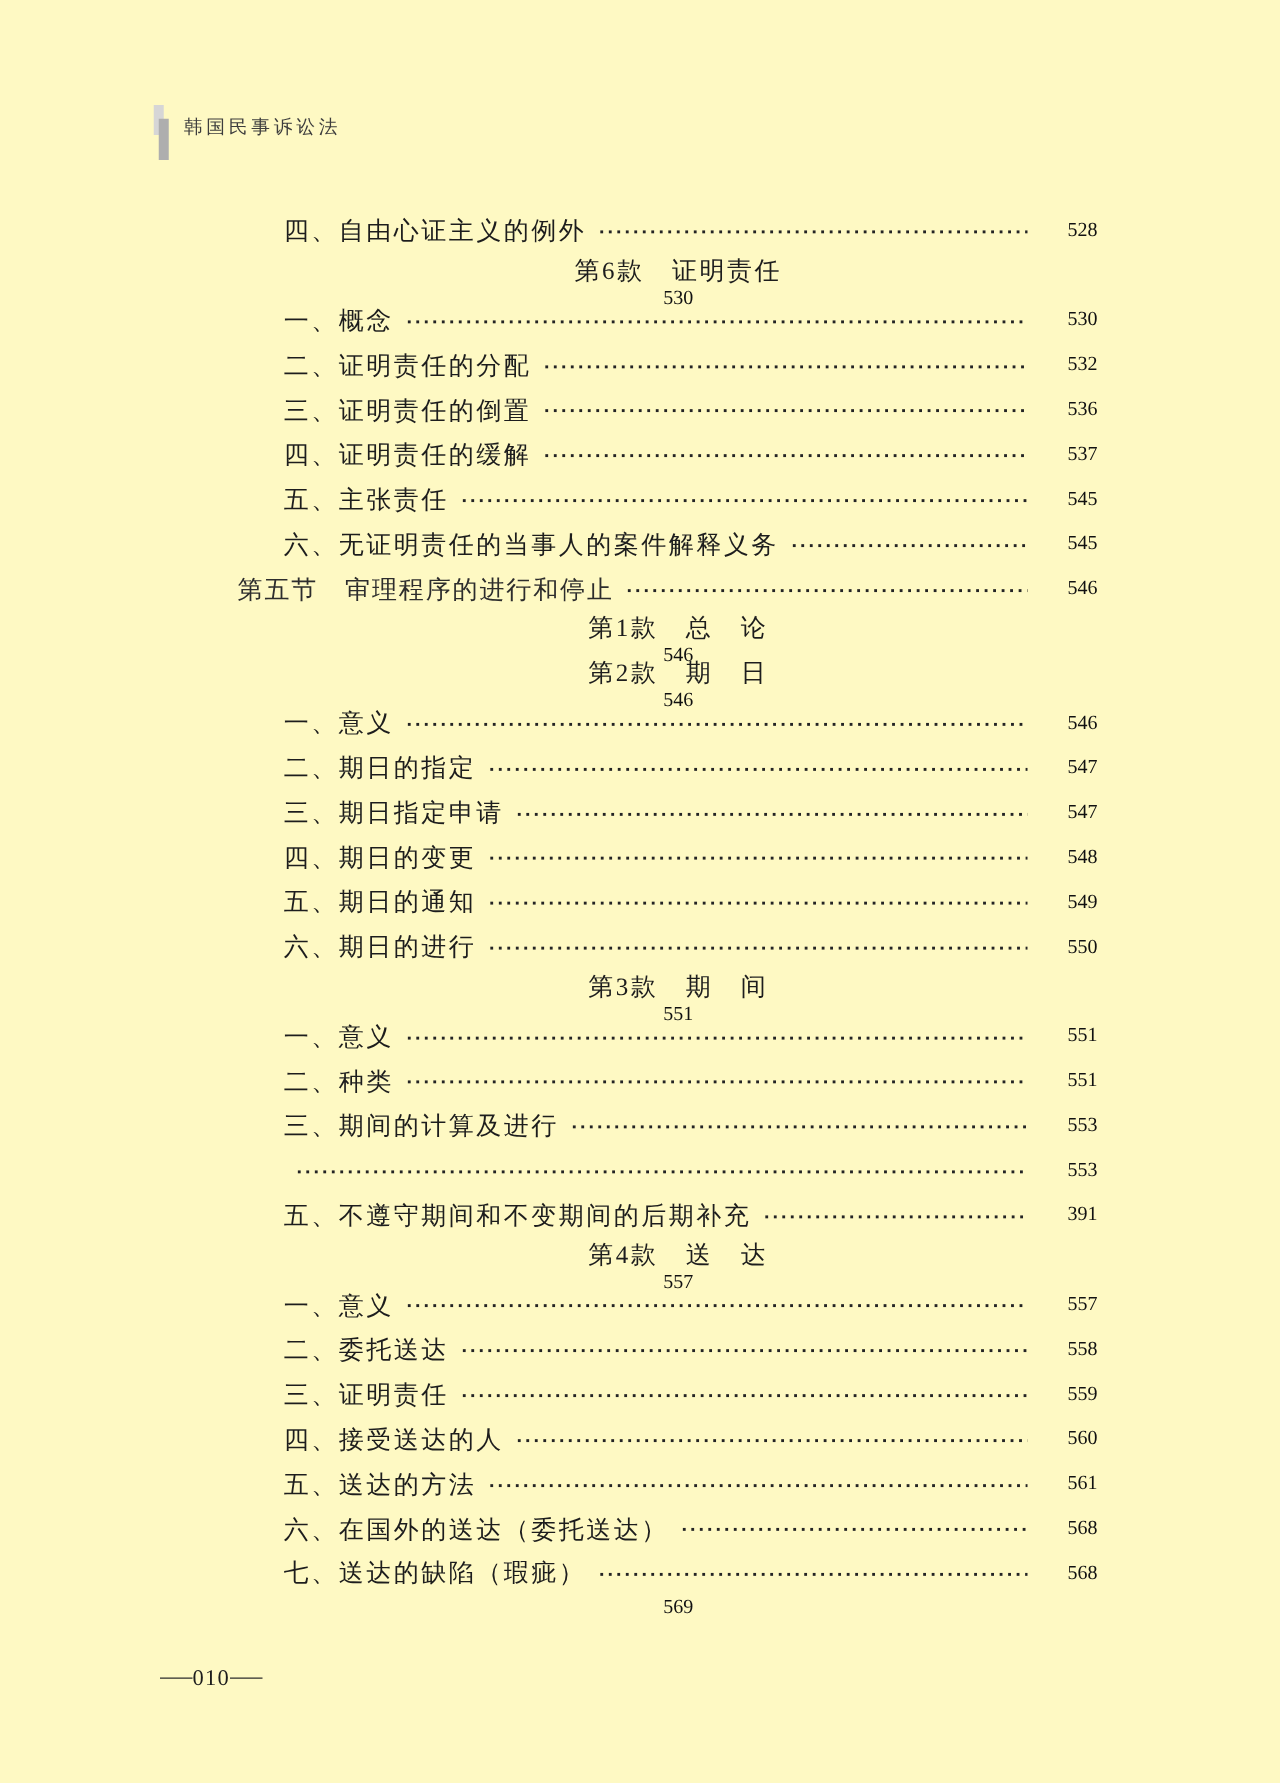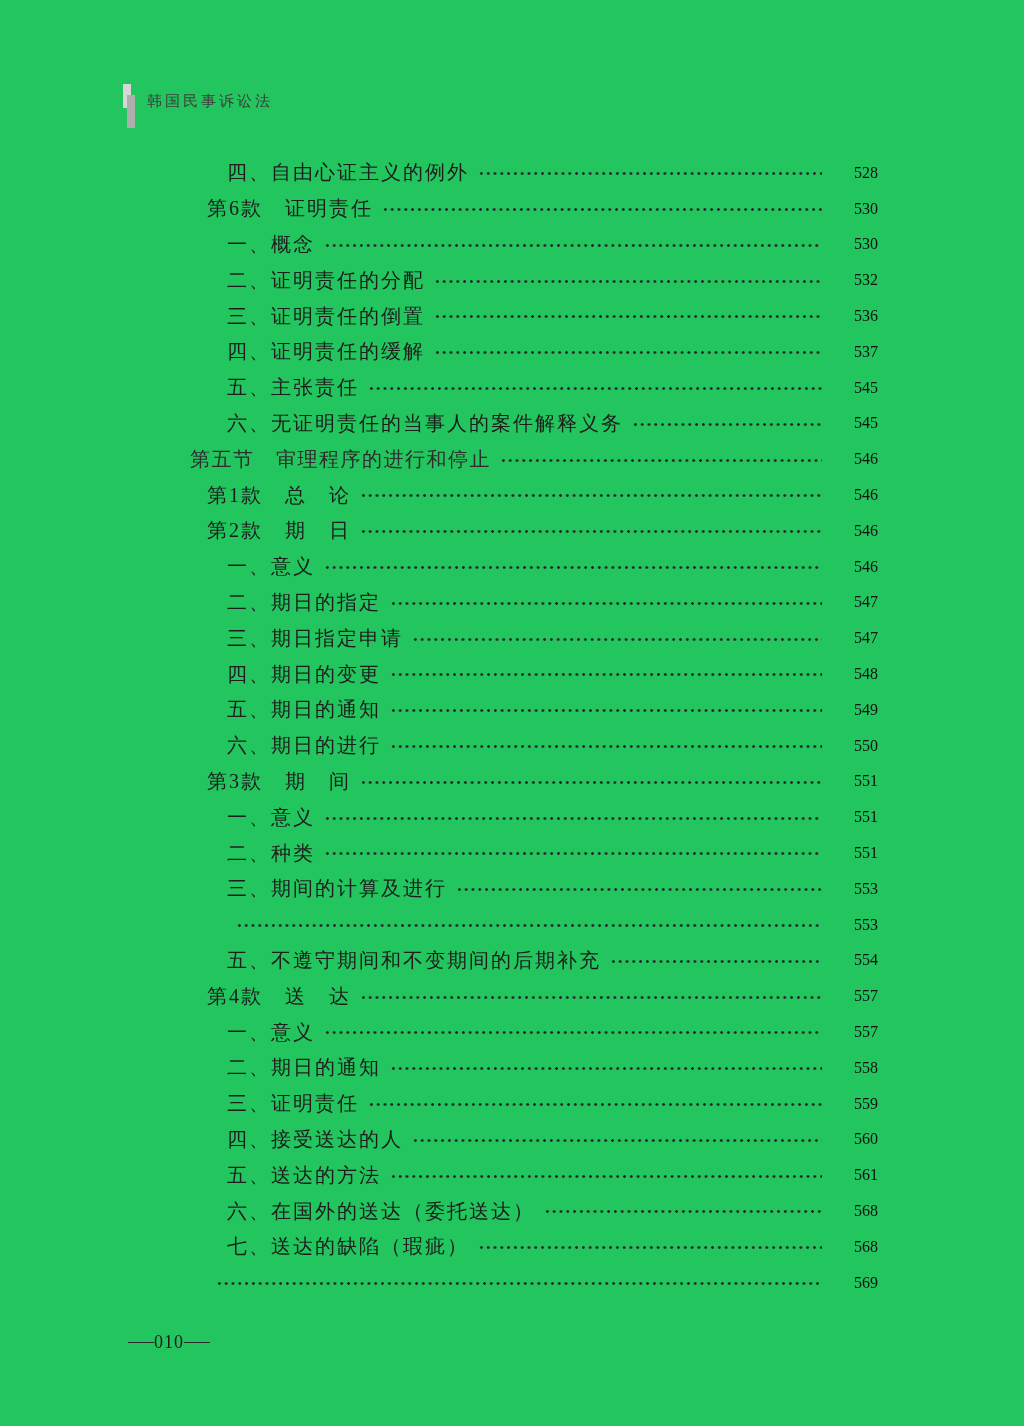--- a/index.html
+++ b/index.html
@@ -6,46 +6,46 @@
   html, body { background: #ffffff; }
   body {
     width: 1024px; height: 1426px;
     font-family: "Liberation Serif", serif;
     color: #1d1d1d;
     position: relative;
     overflow: hidden;
   }
   .page {
     position: absolute; inset: 0;
-    background: #22c55e;
+    background: #fef9c3;
   }
 
   
   .bar-light {
     position: absolute; left: 123px; top: 84px;
     width: 8px; height: 24px; background: #d6d6d6;
   }
   .bar-dark {
     position: absolute; left: 127px; top: 95px;
     width: 8px; height: 33px; background: #aeaeae;
   }
   .header-title {
     position: absolute; left: 147px; top: 92px;
     font-size: 15px; letter-spacing: 3px; color: #3d3d3d;
   }
 
   
   .toc {
-    position: absolute; top: 155px; left: 190px; width: 688px;
+    position: absolute; top: 167px; left: 190px; width: 688px;
   }
   .toc-row {
     height: 35.8px;
     display: flex; align-items: center;
   }
-  .toc-row.level-sub  { padding-left: 17px; }
+  .toc-row.level-sub  { padding-left: 17px; flex-direction: column; }
   .toc-row.level-item { padding-left: 37px; }
   .toc-label {
     font-size: 20px; letter-spacing: 2px;
     white-space: pre;
     color: #1d1d1d;
   }
   .level-section .toc-label {
     font-family: "Liberation Sans", sans-serif;
     color: #2d2d2d;
     letter-spacing: 1.5px;
@@ -213,37 +213,37 @@
   </div>
 
   <div class="toc-row level-item">
     <span class="toc-dots"></span>
     <span class="toc-page">553</span>
   </div>
 
   <div class="toc-row level-item">
     <span class="toc-label">五、不遵守期间和不变期间的后期补充</span>
     <span class="toc-dots"></span>
-    <span class="toc-page">554</span>
+    <span class="toc-page">391</span>
   </div>
 
   <div class="toc-row level-sub">
     <span class="toc-label">第4款　送　达</span>
     <span class="toc-dots"></span>
     <span class="toc-page">557</span>
   </div>
 
   <div class="toc-row level-item">
     <span class="toc-label">一、意义</span>
     <span class="toc-dots"></span>
     <span class="toc-page">557</span>
   </div>
 
   <div class="toc-row level-item">
-    <span class="toc-label">二、期日的通知</span>
+    <span class="toc-label">二、委托送达</span>
     <span class="toc-dots"></span>
     <span class="toc-page">558</span>
   </div>
 
   <div class="toc-row level-item">
     <span class="toc-label">三、证明责任</span>
     <span class="toc-dots"></span>
     <span class="toc-page">559</span>
   </div>
 

